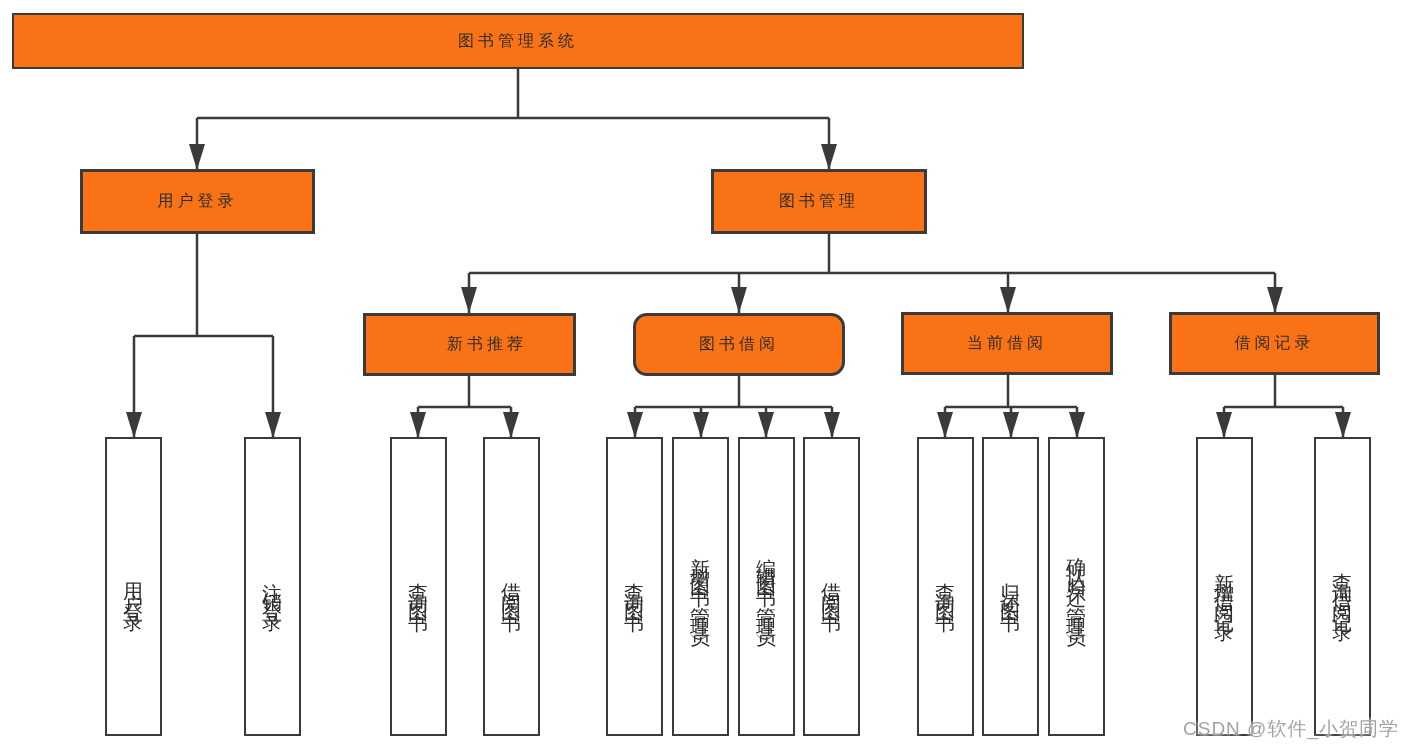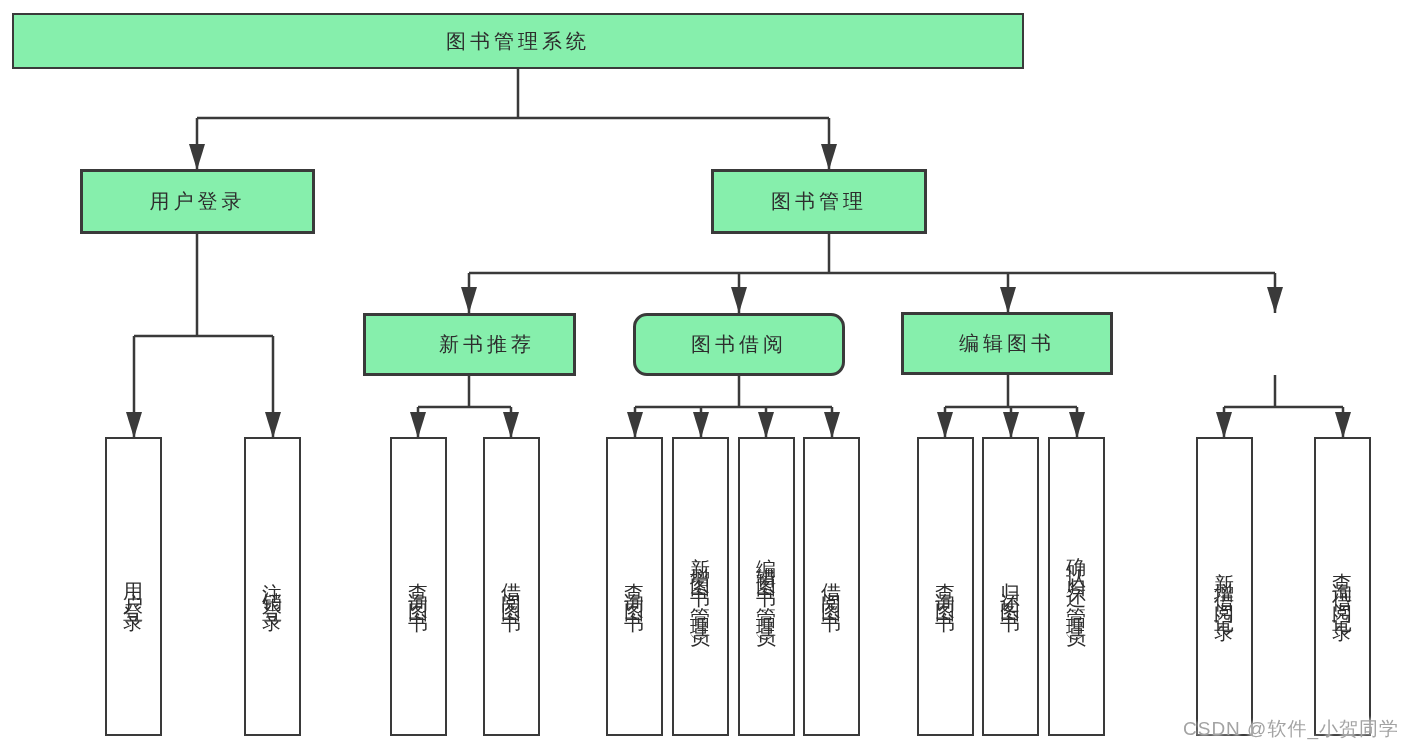--- a/index.html
+++ b/index.html
@@ -2,23 +2,23 @@
 <html><head>
 <meta charset="utf-8">
 <style>
   html,body{margin:0;padding:0;background:#ffffff;}
   .stage{
     position:relative;width:1405px;height:747px;background:#ffffff;
     font-family:"Liberation Sans",sans-serif;color:#2d2d2d;overflow:hidden;
   }
   .wires{position:absolute;left:0;top:0;z-index:1;}
   .box{
-    position:absolute;background:#86efac;border:3px solid #3a3a3a;
+    position:absolute;background:#f97316;border:3px solid #3a3a3a;
     display:flex;align-items:center;justify-content:center;
-    font-size:20px;letter-spacing:4px;z-index:2;box-sizing:border-box;
+    font-size:16px;letter-spacing:4px;z-index:2;box-sizing:border-box;
     white-space:nowrap;
   }
   .root{left:12px;top:13px;width:1012px;height:56px;border-width:2.5px;}
   .lvl2-a{left:80px;top:169px;width:235px;height:65px;}
   .lvl2-b{left:711px;top:169px;width:216px;height:65px;}
   .lvl3-a{left:363px;top:313px;width:213px;height:63px;padding-left:35px;}
   .lvl3-b{left:633px;top:313px;width:212px;height:63px;border-radius:14px;}
   .lvl3-c{left:901px;top:312px;width:212px;height:63px;}
   .lvl3-d{left:1169px;top:312px;width:211px;height:63px;}
   .leaf{
@@ -89,21 +89,24 @@
     <span>图书管理</span>
   </div>
 
   <div class="box lvl3-a">
     <span>新书推荐</span>
   </div>
   <div class="box lvl3-b">
     <span>图书借阅</span>
   </div>
   <div class="box lvl3-c">
-    <span>编辑图书</span>
+    <span>当前借阅</span>
+  </div>
+  <div class="box lvl3-d">
+    <span>借阅记录</span>
   </div>
 
   <div class="leaf x1">
     <span>用户登录</span>
   </div>
   <div class="leaf x2">
     <span>注销登录</span>
   </div>
 
   <div class="leaf x3">

